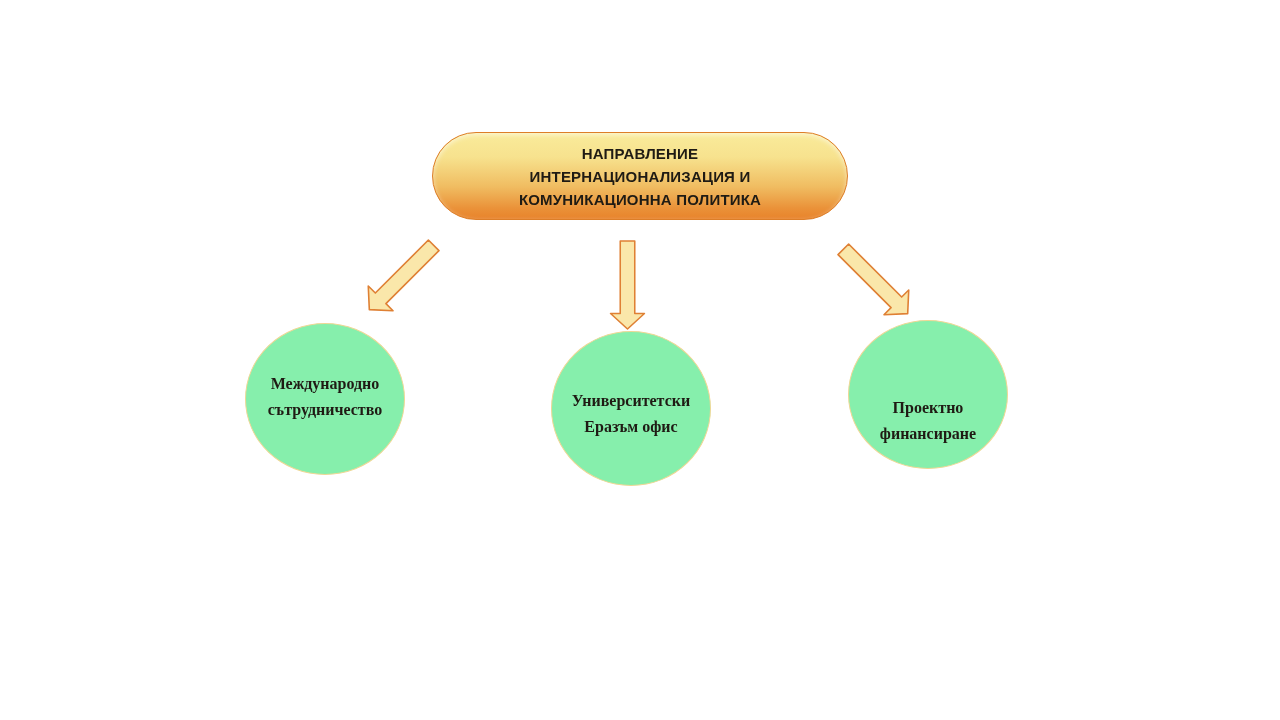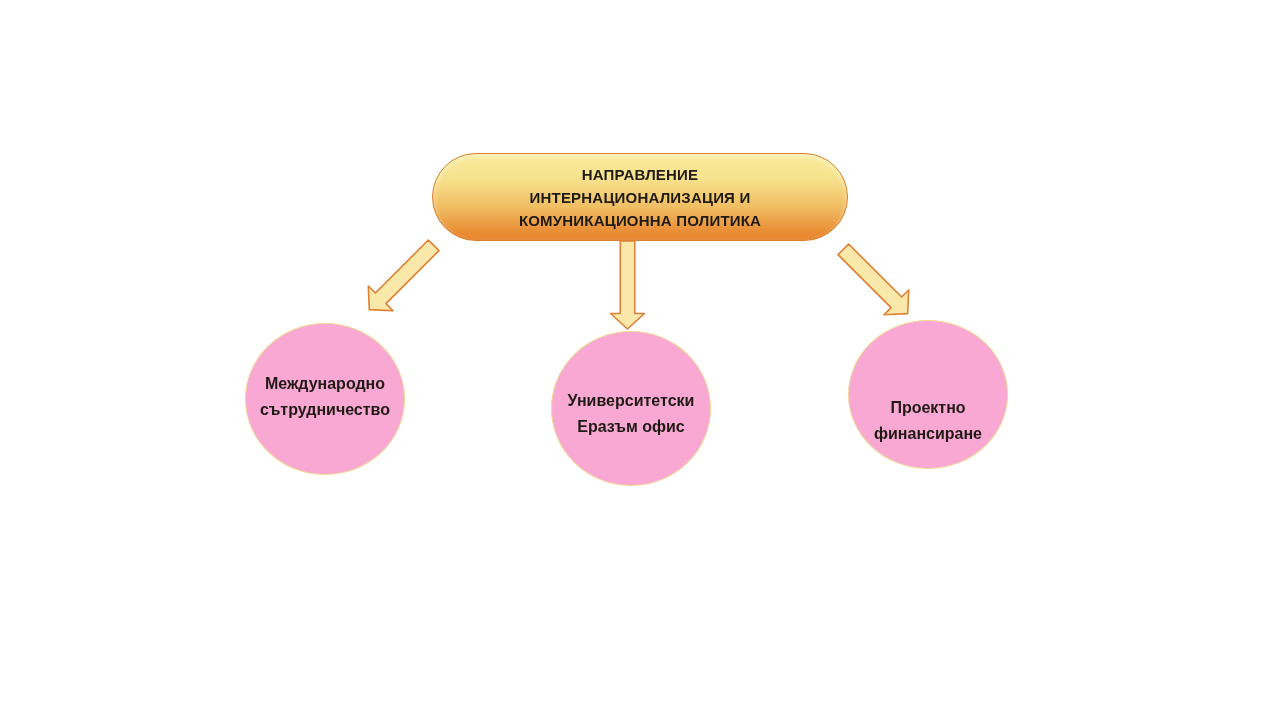--- a/index.html
+++ b/index.html
@@ -12,21 +12,21 @@
     position: relative;
     width: 1280px;
     height: 720px;
     background: #ffffff;
     overflow: hidden;
   }
   
   .root-node {
     position: absolute;
     left: 432px;
-    top: 153px;
+    top: 132px;
     width: 416px;
     height: 88px;
     border-radius: 44px;
     border: 1px solid #dd7e28;
     background: linear-gradient(180deg,
       #f9eb9b 0%,
       #f7e28e 28%,
       #f0bd62 62%,
       #ea9138 88%,
       #e8832b 100%);
@@ -42,26 +42,27 @@
     line-height: 23px;
     color: #1f1b14;
     text-align: center;
     white-space: pre-line;
     letter-spacing: 0.2px;
   }
   
   .circle-node {
     position: absolute;
     border-radius: 50%;
-    background: #f9a8d4;
+    background: #86efac;
     border: 1px solid #efd795;
     display: flex;
     align-items: center;
     justify-content: center;
     box-sizing: border-box;
+    font-family: Liberation Serif, serif;
   }
   .circle-label {
     font-size: 16px;
     font-weight: bold;
     line-height: 26px;
     color: #1f1b14;
     text-align: center;
     white-space: pre-line;
   }
   #circle-left   { left: 245px; top: 323px; width: 160px; height: 152px; }

